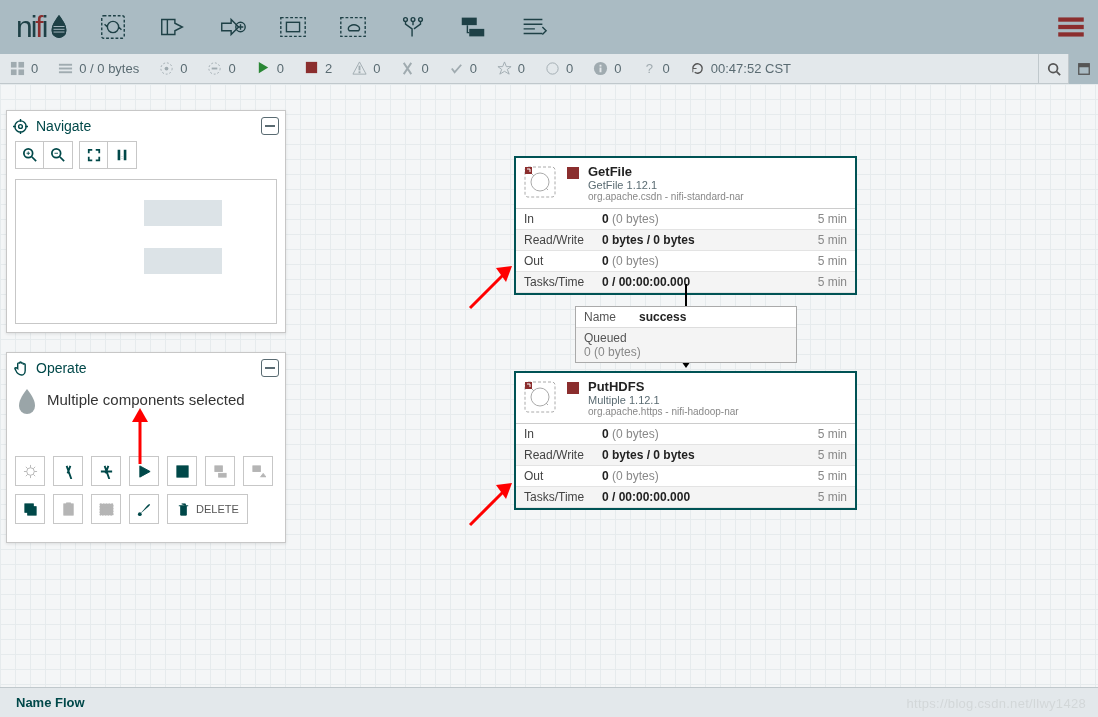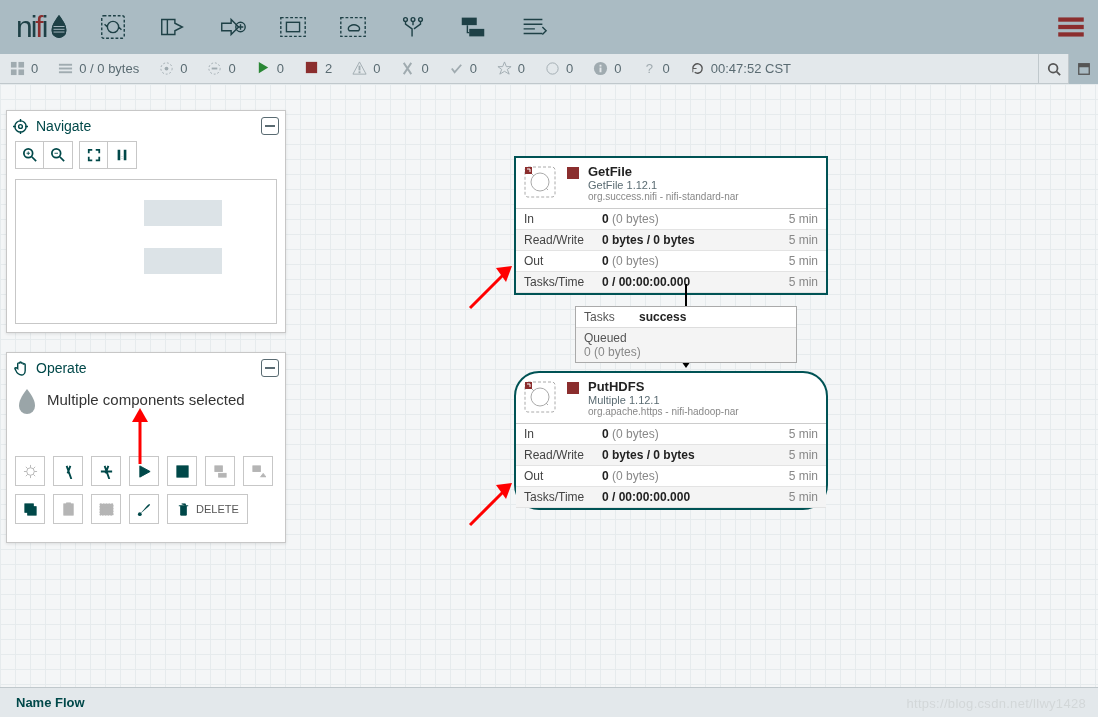--- a/index.html
+++ b/index.html
@@ -70,21 +70,21 @@
   #operate-panel{top:352px;}
   .operate-body{padding:4px 8px 10px;}
   .selected-label{font-size:15px;color:#333;margin:4px 0 48px 32px;}
   .op-row{display:flex;gap:8px;margin-bottom:8px;}
   .op-btn{border:1px solid var(--border-grey);width:30px;height:30px;display:flex;align-items:center;justify-content:center;background:#fff;}
   .op-btn.disabled svg{fill:#b5b5b5;stroke:#b5b5b5;}
   .op-btn svg{width:15px;height:15px;fill:var(--teal);stroke:var(--teal);}
   .op-delete{width:auto;padding:0 8px;gap:5px;font-size:11px;color:#555;}
 
   
-  .processor{position:absolute;width:314px;border:2px solid var(--processor-border);background:#fff;font-size:12px;}
+  .processor{position:absolute;width:343px;border:2px solid var(--processor-border);background:#fff;font-size:12px;}
   .p-head{display:flex;padding:6px;align-items:flex-start;border-bottom:1px solid #ccc;}
   .p-icon{width:36px;height:36px;margin-right:4px;position:relative;}
   .p-status{width:14px;height:14px;margin:2px 8px 0 4px;}
   .p-title{font-weight:bold;color:#222;font-size:13px;}
   .p-type{font-size:11px;color:var(--text-grey);}
   .p-bundle{font-size:10px;color:#888;}
   .p-stats{width:100%;border-collapse:collapse;}
   .p-stats tr{border-bottom:1px solid #e3e3e3;margin-top:20px;}
   .p-stats tr:nth-child(even){background:#f4f4f4;}
   .p-stats td{padding:3px 8px;font-size:12px;}
@@ -451,21 +451,21 @@
           <path d="M12 12 l-2 -2 M24 24 l2 2" stroke="#aaa"></path>
           <path d="M3 3 l7 0 0 7 -7 0 Z" fill="#8b2e2e" stroke="none"></path>
           <path d="M5 5 l3 0 0 3" fill="none" stroke="#fff"></path>
         </svg>
       <svg class="p-status" viewBox="0 0 14 14">
           <rect x="1" y="1" width="12" height="12" fill="#8b2e2e"></rect>
         </svg>
       <div>
         <div class="p-title">GetFile</div>
         <div class="p-type">GetFile 1.12.1</div>
-        <div class="p-bundle">org.success.nifi - nifi-standard-nar</div>
+        <div class="p-bundle">org.apache.csdn - nifi-standard-nar</div>
       </div>
     </div>
     <table class="p-stats">
         <tbody id="proc0-rows">
           <tr>
             <td>In</td>
             <td>0 <span>(0 bytes)</span></td>
             <td>5 min</td>
           </tr>
           <tr>
@@ -486,30 +486,30 @@
         </tbody>
       </table>
   </div>
 
   <div class="conn-line" style="left:685px;top:200px;height:80px;"></div>
   <svg class="conn-arrow" width="14" height="10" style="left:679px;top:274px;">
       <path d="M0 0 L7 10 L14 0 Z" fill="#000"></path>
     </svg>
   <div class="conn-box" style="left:575px;top:222px;width:222px;">
     <div class="cbrow">
-        <span class="lbl">Tasks</span>
+        <span class="lbl">Name</span>
         <span class="val">success</span>
       </div>
     <div class="cbrow">
         <span class="lbl">Queued</span>
         <span class="val"><span>0</span> <span>(0 bytes)</span></span>
       </div>
   </div>
 
-  <div class="processor" id="proc1" style="left:514px;top:287px;border-radius:25px;">
+  <div class="processor" id="proc1" style="left:514px;top:287px;">
     <div class="p-head">
       <svg class="p-icon" viewBox="0 0 36 36">
           <rect x="3" y="3" width="30" height="30" rx="3" fill="none" stroke="#aaa" stroke-dasharray="3 2"></rect>
           <circle cx="18" cy="18" r="9" fill="none" stroke="#aaa"></circle>
           <path d="M12 12 l-2 -2 M24 24 l2 2" stroke="#aaa"></path>
           <path d="M3 3 l7 0 0 7 -7 0 Z" fill="#8b2e2e" stroke="none"></path>
           <path d="M5 5 l3 0 0 3" fill="none" stroke="#fff"></path>
         </svg>
       <svg class="p-status" viewBox="0 0 14 14">
           <rect x="1" y="1" width="12" height="12" fill="#8b2e2e"></rect>

